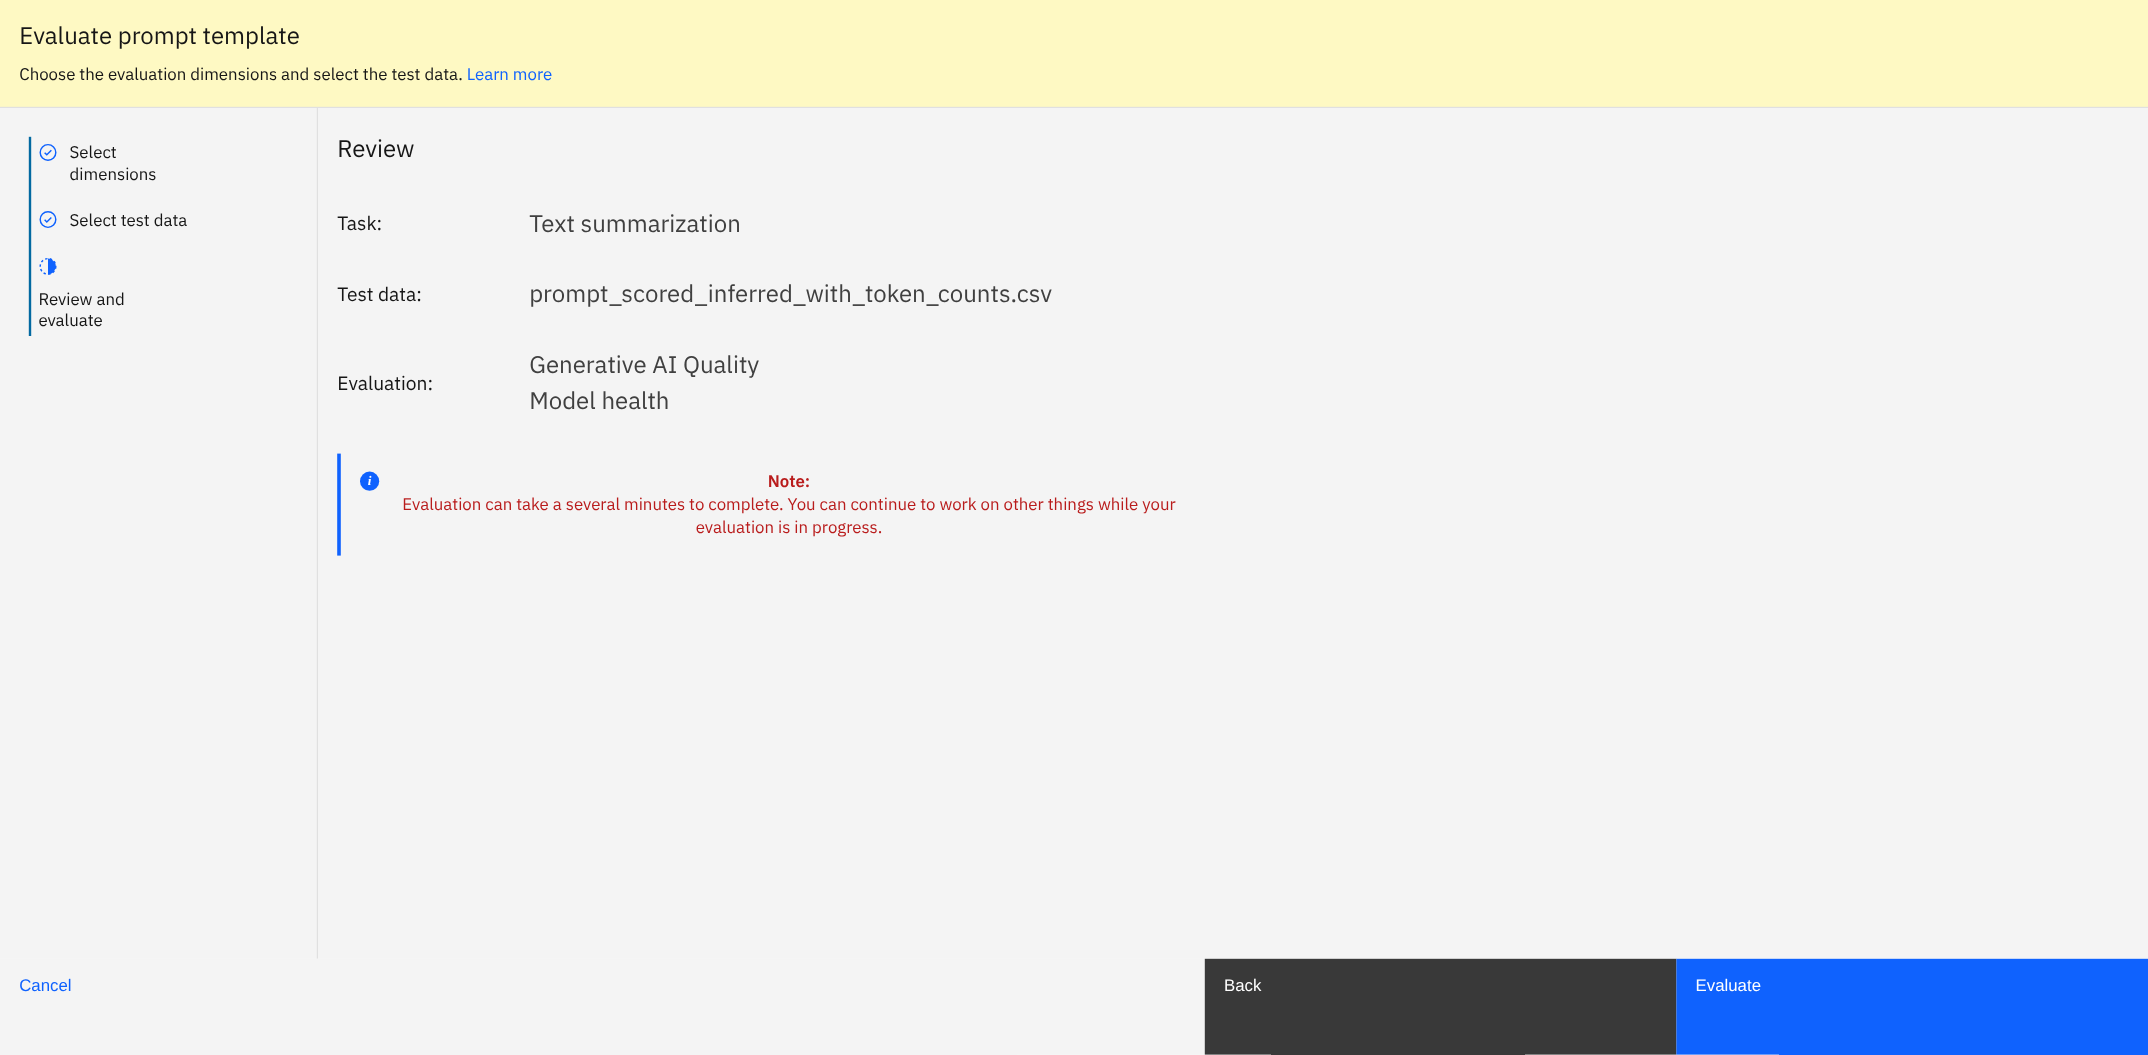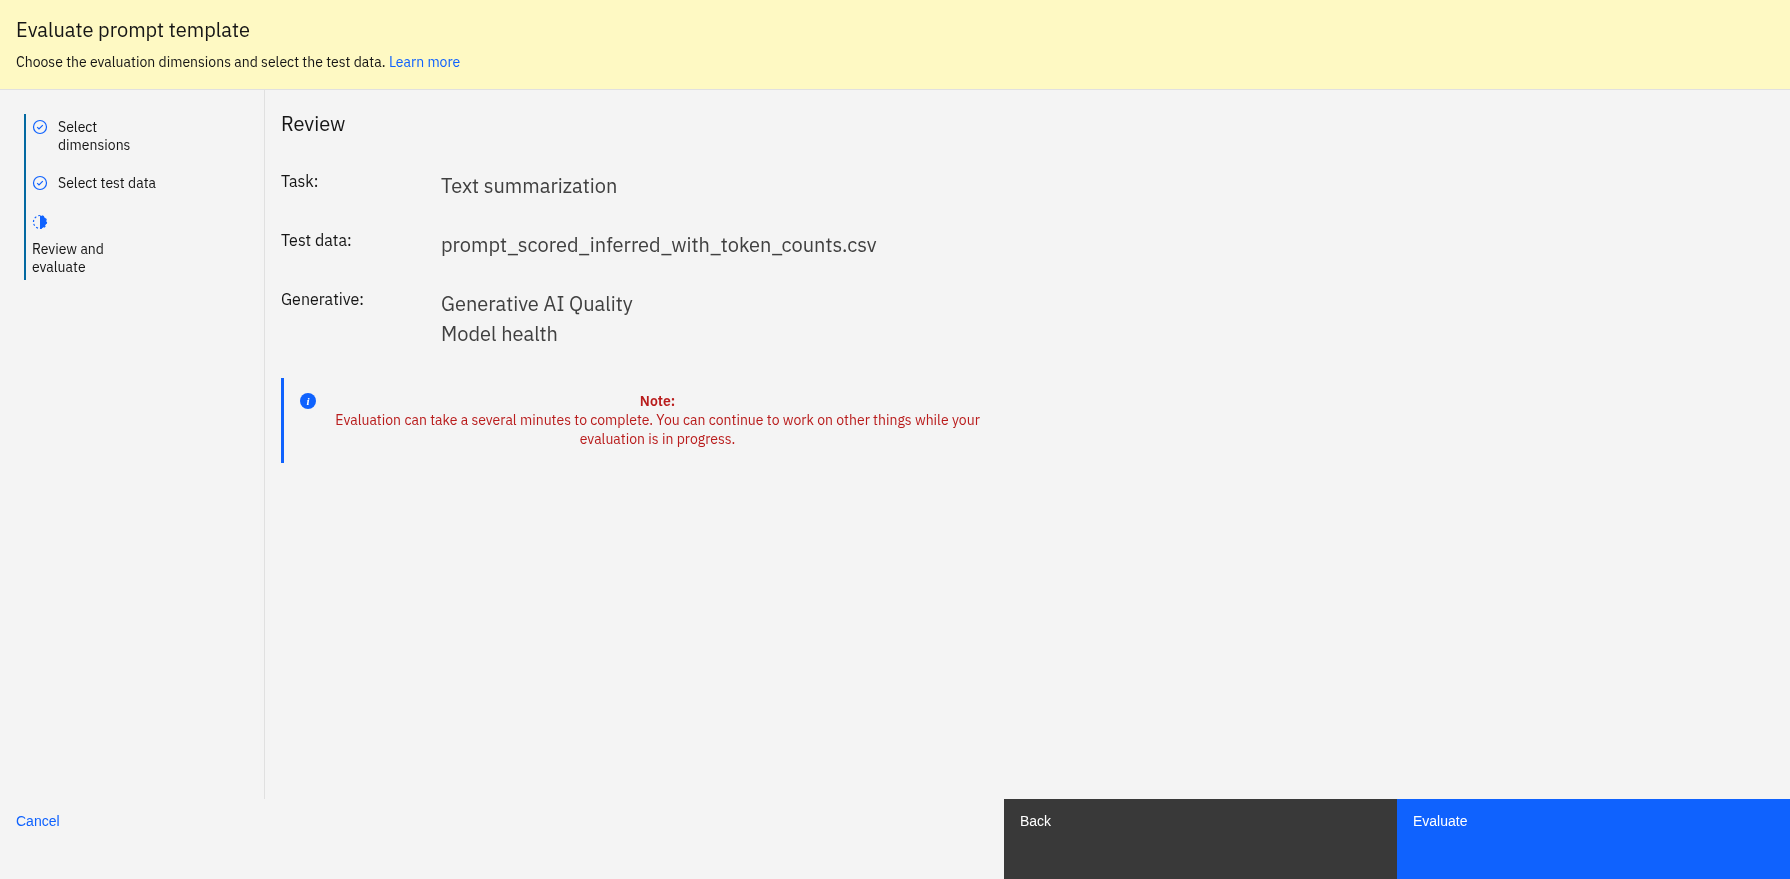--- a/index.html
+++ b/index.html
@@ -83,21 +83,21 @@
       overflow: auto;
     }
     .section-title {
       font-size: 20px;
       font-weight: 400;
       color: #161616;
       margin-bottom: 34px;
     }
     .review-row {
       display: flex;
-      align-items: flex-start;
+      align-items: center;
       margin-bottom: 28px;
       margin-top: 28px;
     }
     .review-label {
       width: 160px;
       font-size: 16px;
       color: #161616;
       flex-shrink: 0;
     }
     .review-value {
@@ -239,21 +239,21 @@
     </div>
 
     <div class="review-row">
       <div class="review-label">Test data:</div>
       <div class="review-value">
         <div>prompt_scored_inferred_with_token_counts.csv</div>
       </div>
     </div>
 
     <div class="review-row">
-      <div class="review-label">Generative:</div>
+      <div class="review-label">Evaluation:</div>
       <div class="review-value">
         <div>Generative AI Quality</div>
         <div>Model health</div>
       </div>
     </div>
 
     <div class="note-box">
       <div class="note-icon">i</div>
       <div class="note-content">
         <span class="note-title">Note:</span><br>

